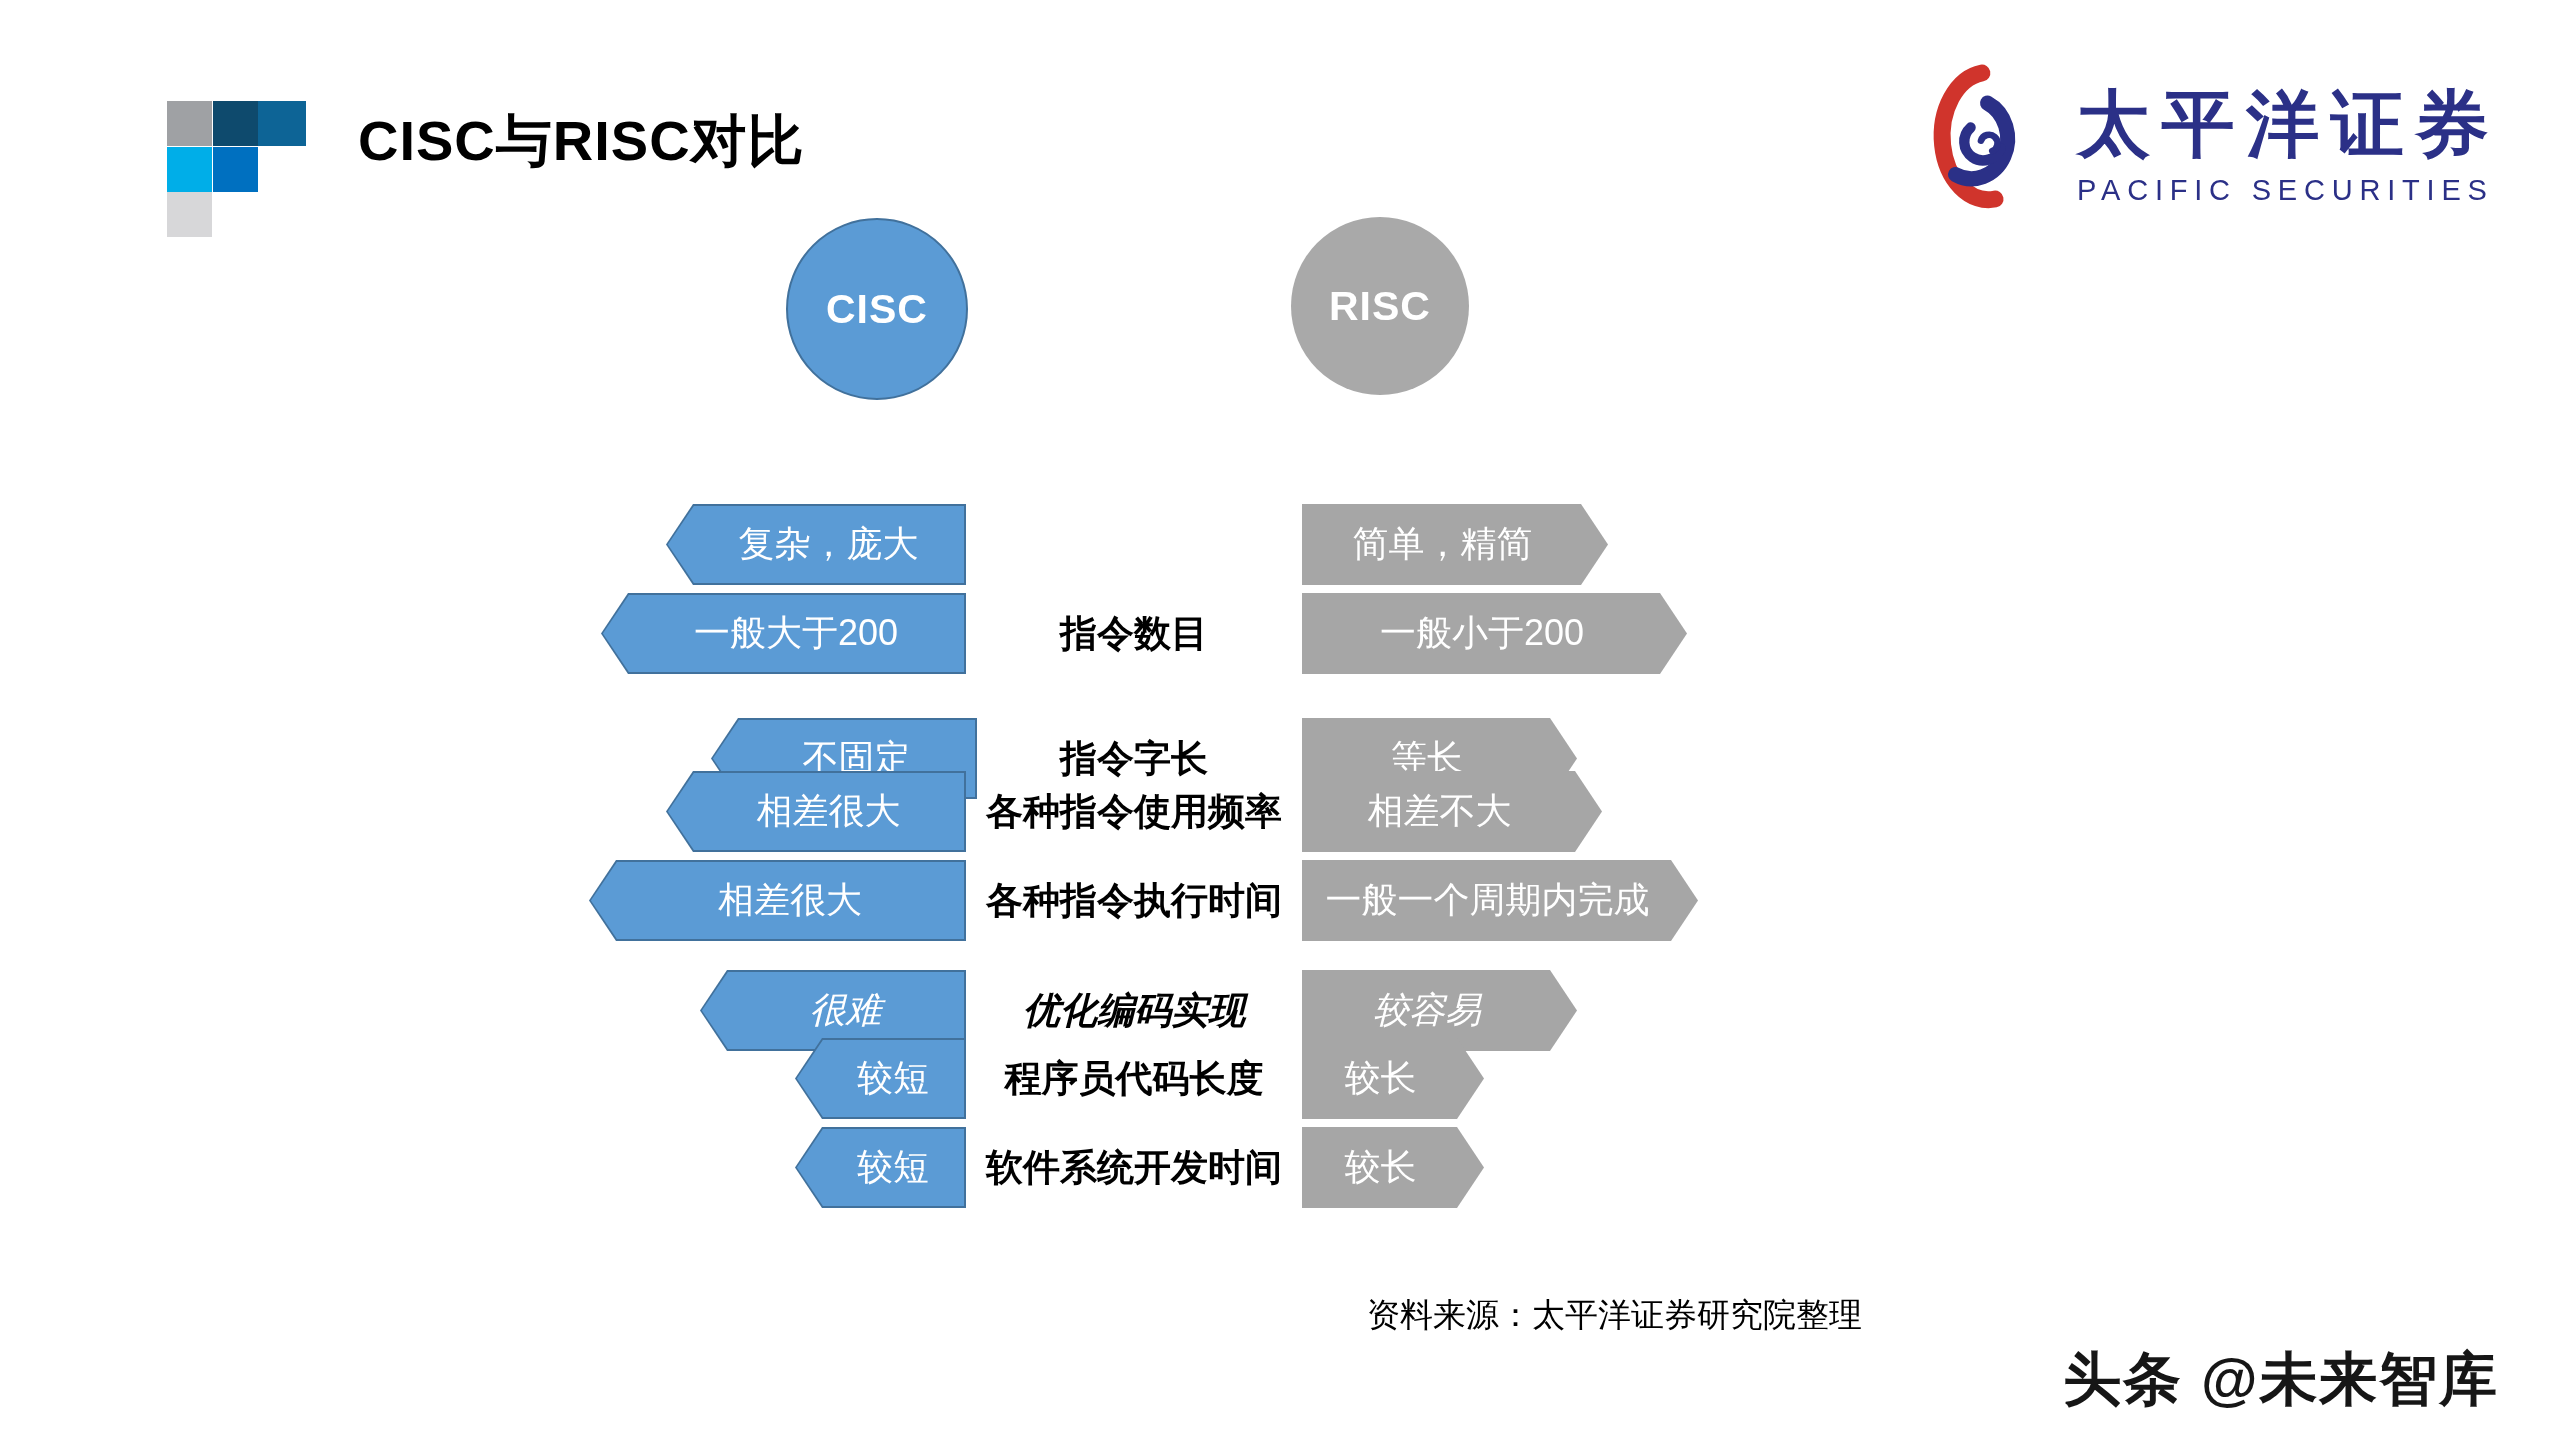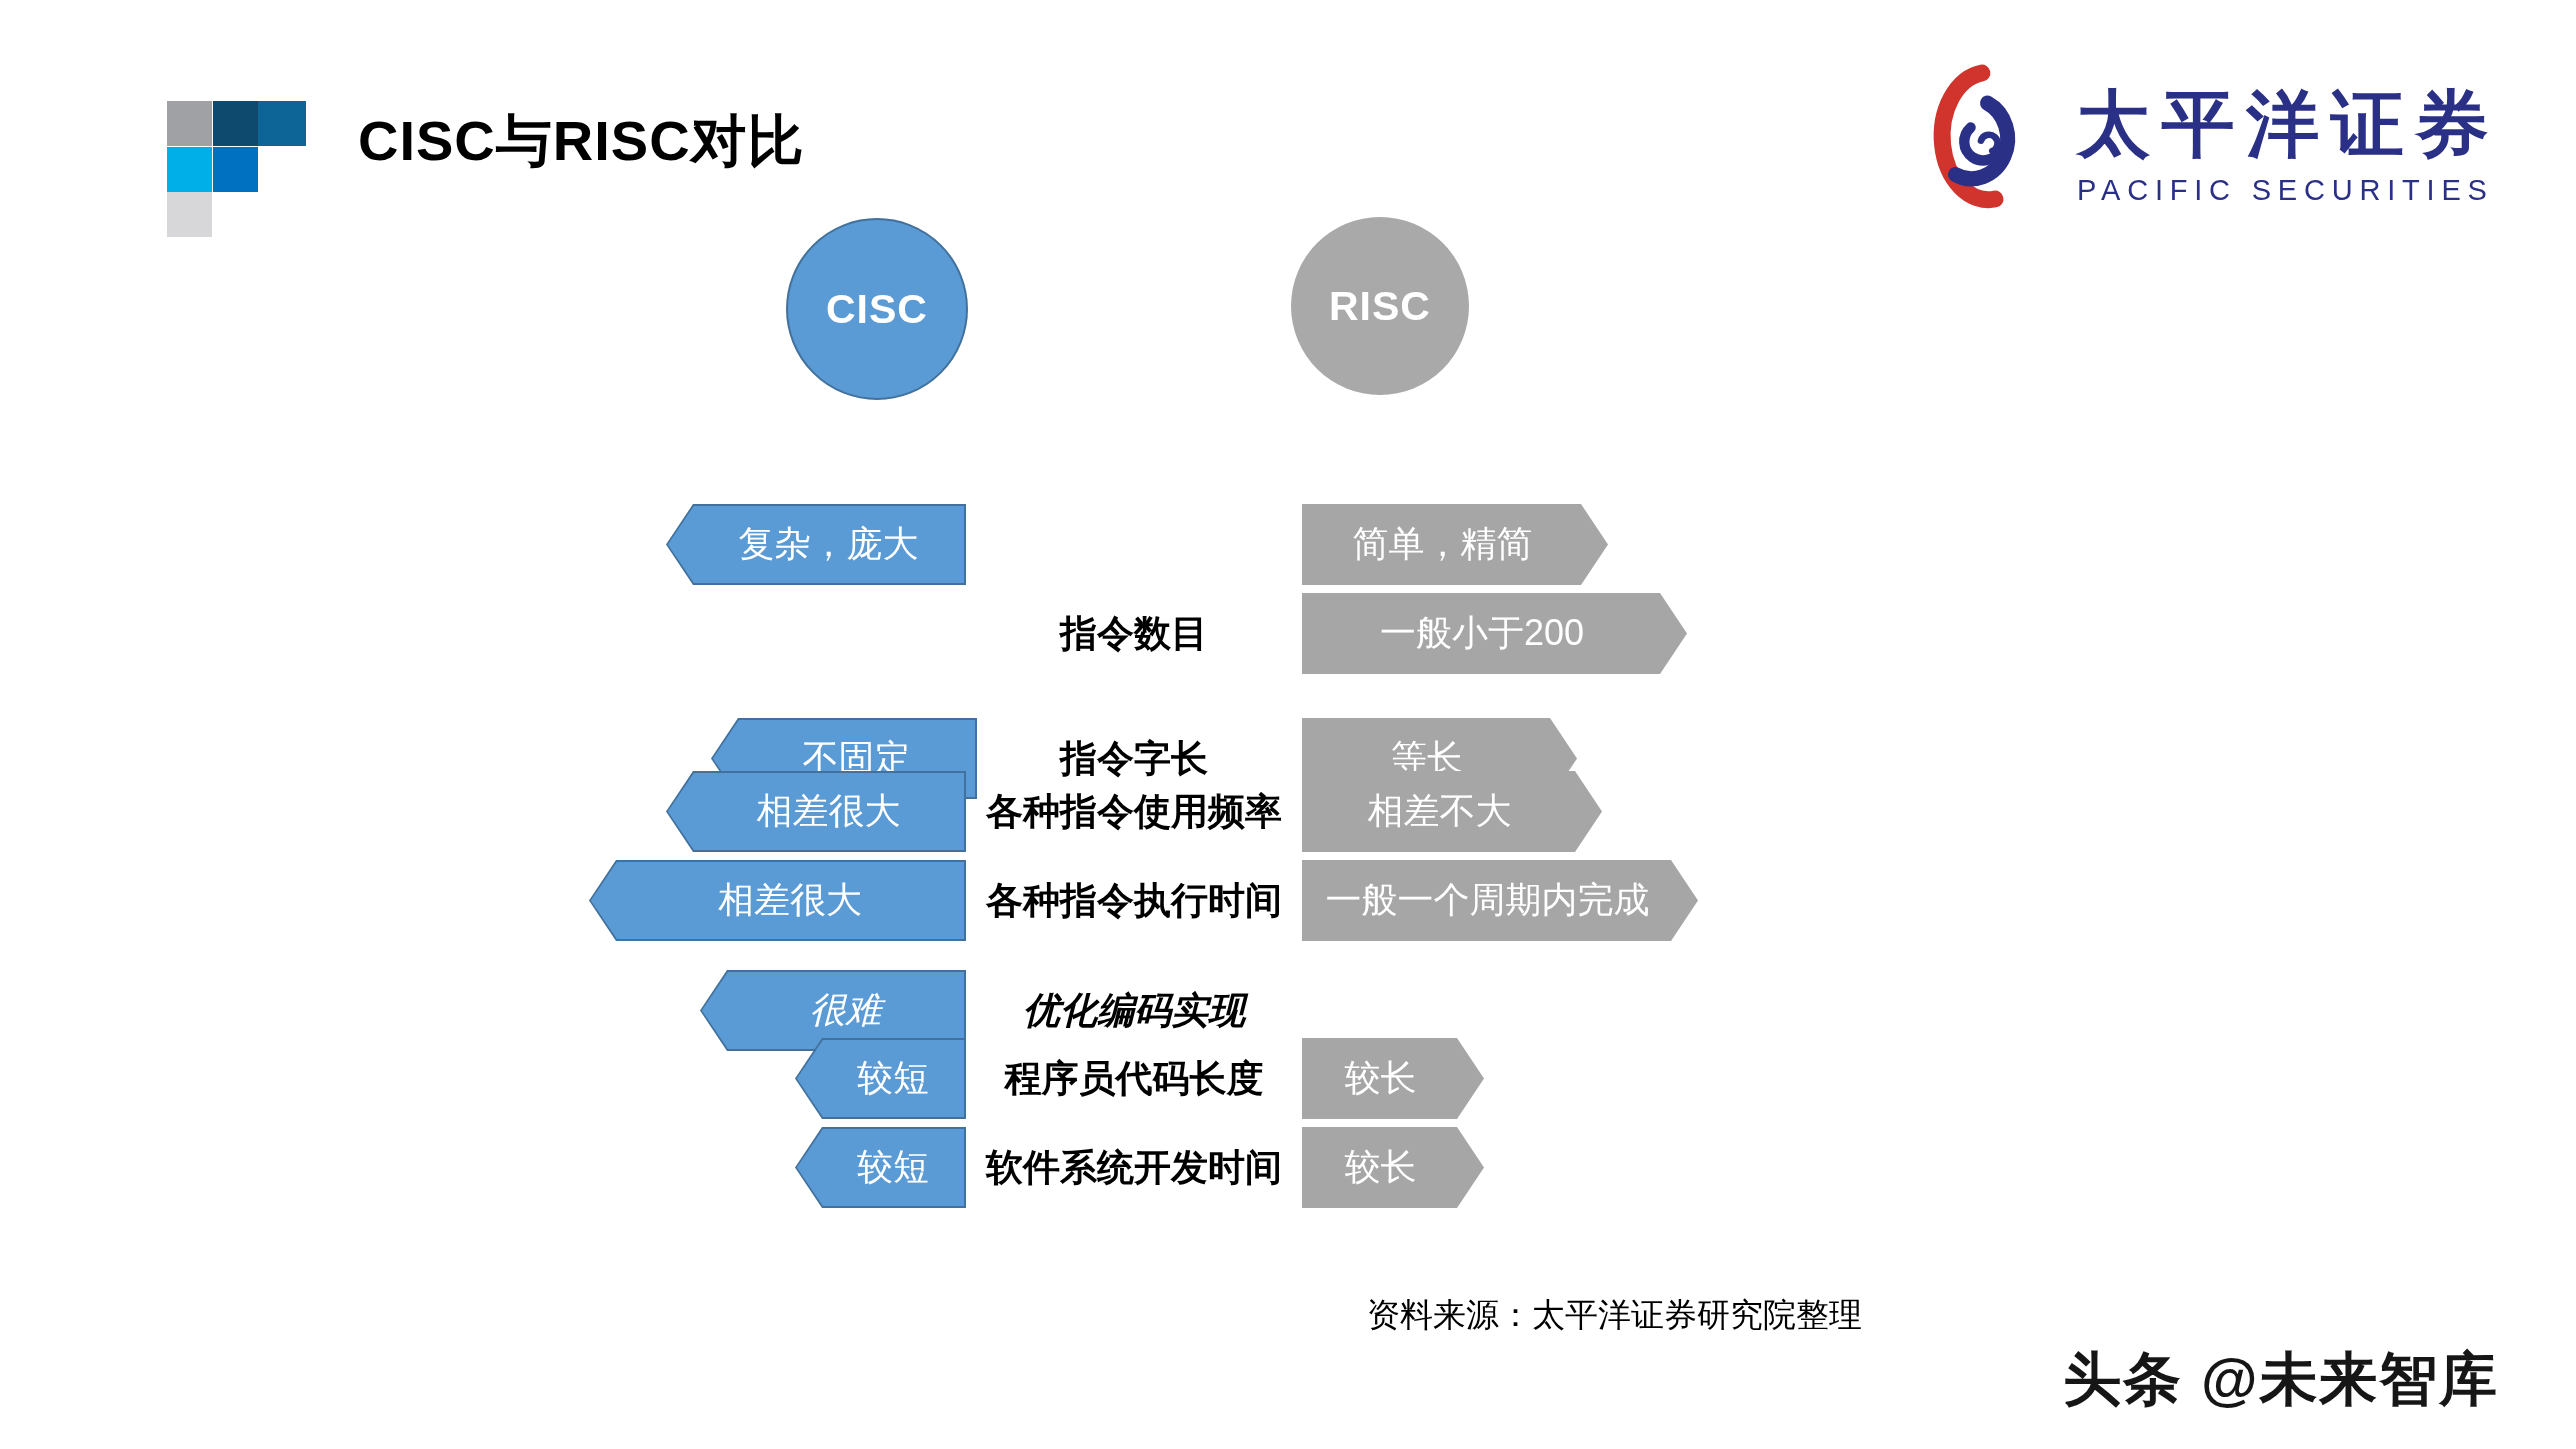--- a/index.html
+++ b/index.html
@@ -120,20 +120,25 @@
       <div class="shape-border"></div>
       <div class="shape-fill"></div>
       <span class="arrow-text">复杂，庞大</span>
     </div>
     <div class="arrow arrow-risc" style="width: 306px;">
       <div class="shape-gray"></div>
       <span class="arrow-text">简单，精简</span>
     </div>
   </div>
       <div class="crow" style="top: 593px;">
+    <div class="arrow arrow-cisc" style="width: 365px;">
+      <div class="shape-border"></div>
+      <div class="shape-fill"></div>
+      <span class="arrow-text">一般大于200</span>
+    </div>
     <div class="row-label">
       <span>指令数目</span>
     </div>
     <div class="arrow arrow-risc" style="width: 385px;">
       <div class="shape-gray"></div>
       <span class="arrow-text">一般小于200</span>
     </div>
   </div>
       <div class="crow" style="top: 718px; padding-left: 11px;">
     <div class="arrow arrow-cisc" style="width: 266px;">
@@ -178,20 +183,24 @@
     </div>
   </div>
       <div class="crow" style="top: 970px; font-style: italic;">
     <div class="arrow arrow-cisc" style="width: 266px;">
       <div class="shape-border"></div>
       <div class="shape-fill"></div>
       <span class="arrow-text">很难</span>
     </div>
     <div class="row-label">
       <span>优化编码实现</span>
+    </div>
+    <div class="arrow arrow-risc" style="width: 275px;">
+      <div class="shape-gray"></div>
+      <span class="arrow-text">较容易</span>
     </div>
   </div>
       <div class="crow" style="top: 1038px;">
     <div class="arrow arrow-cisc" style="width: 171px;">
       <div class="shape-border"></div>
       <div class="shape-fill"></div>
       <span class="arrow-text">较短</span>
     </div>
     <div class="row-label">
       <span>程序员代码长度</span>

